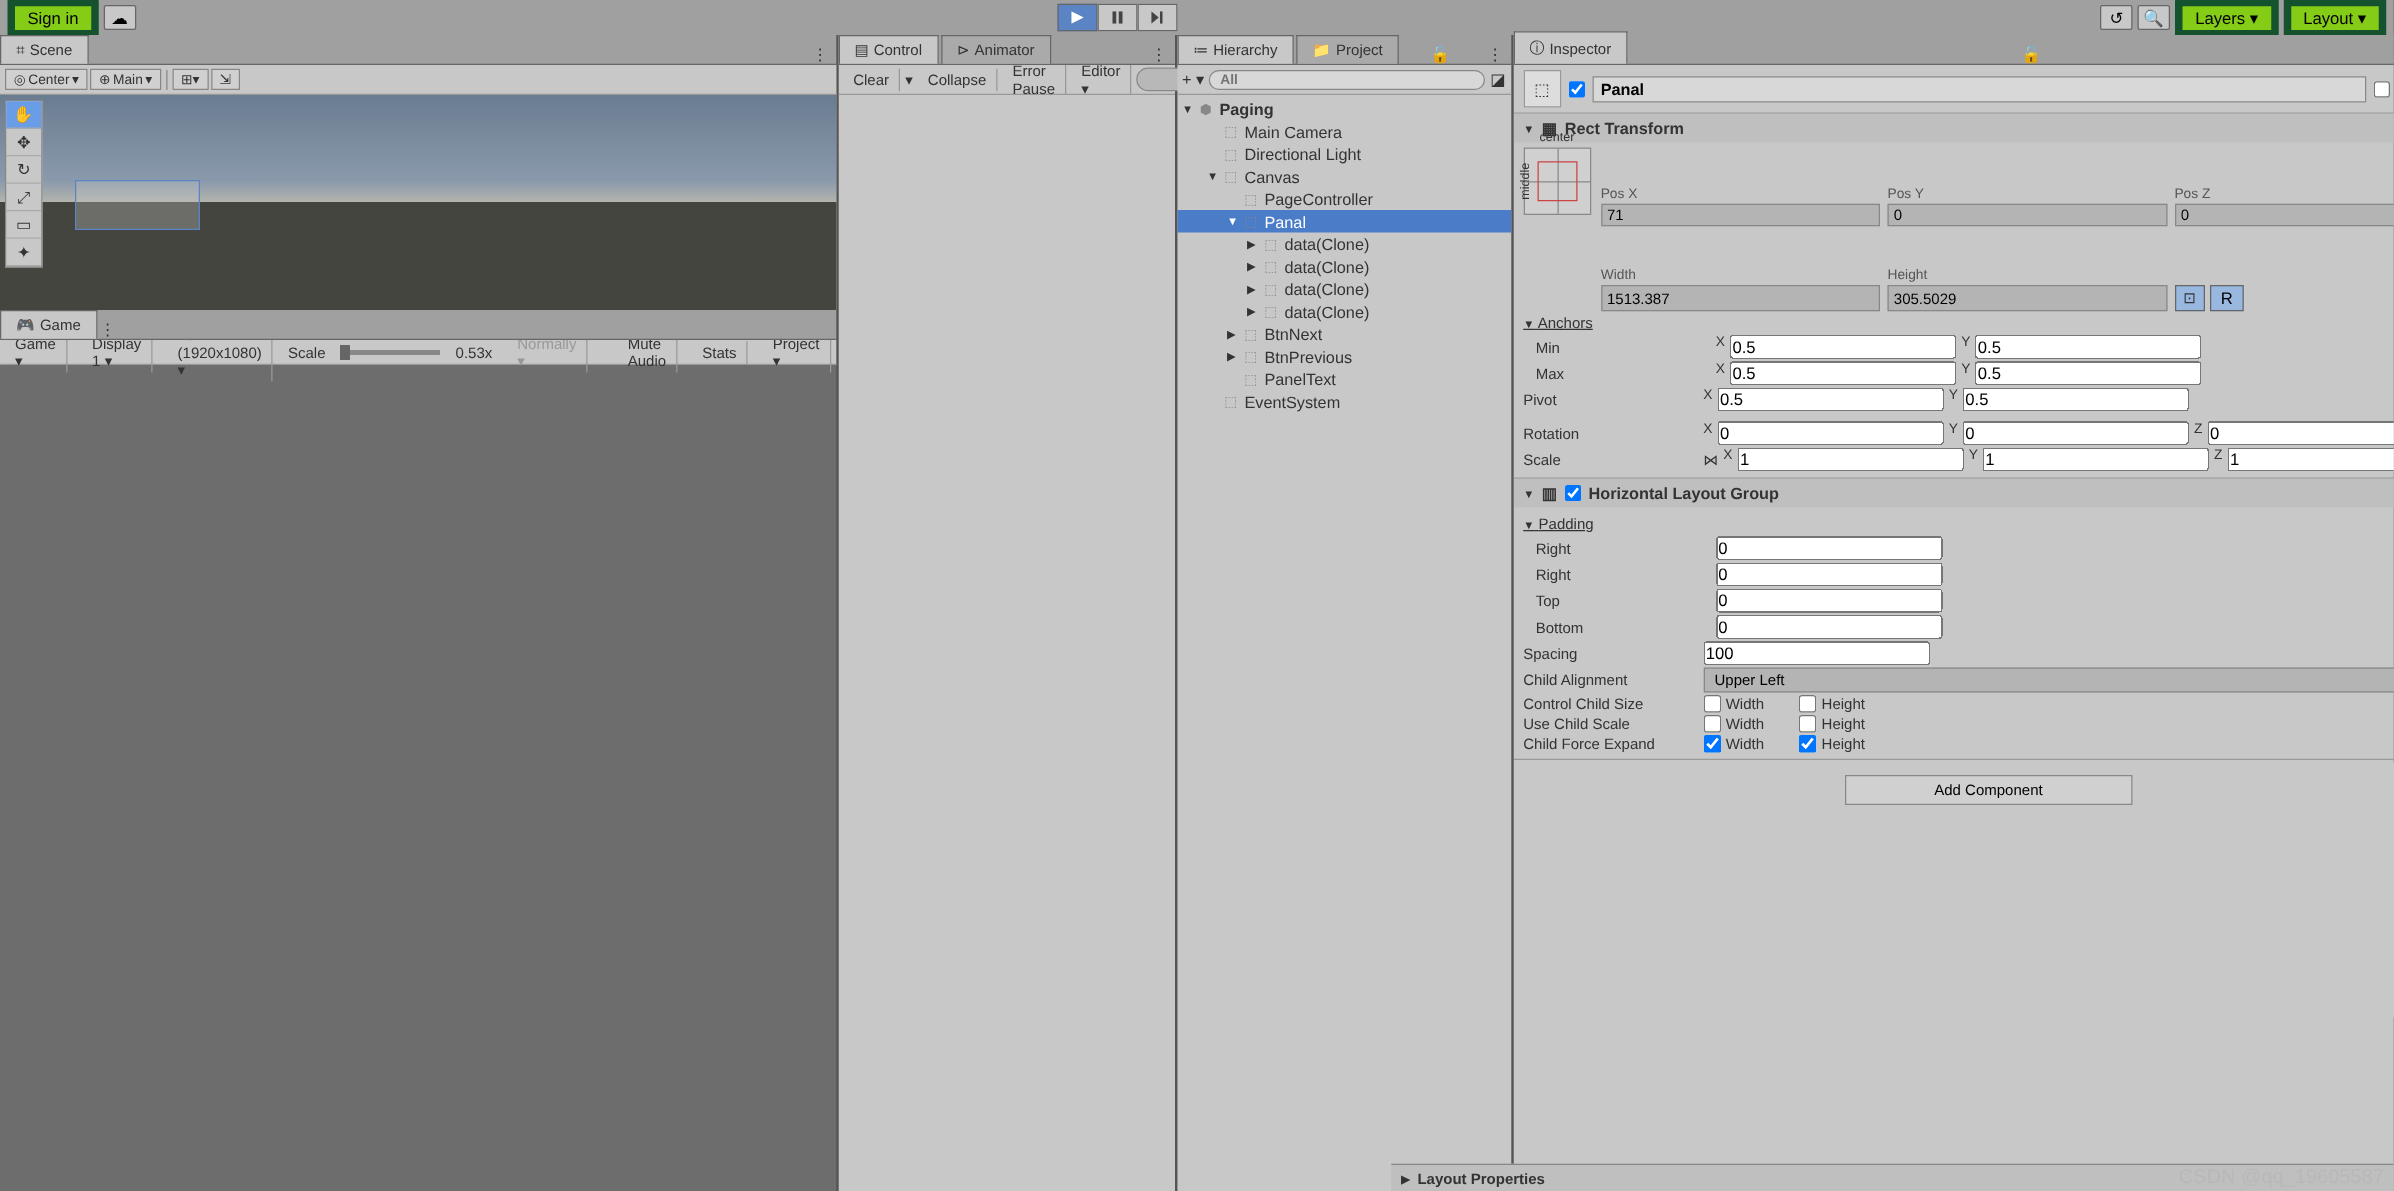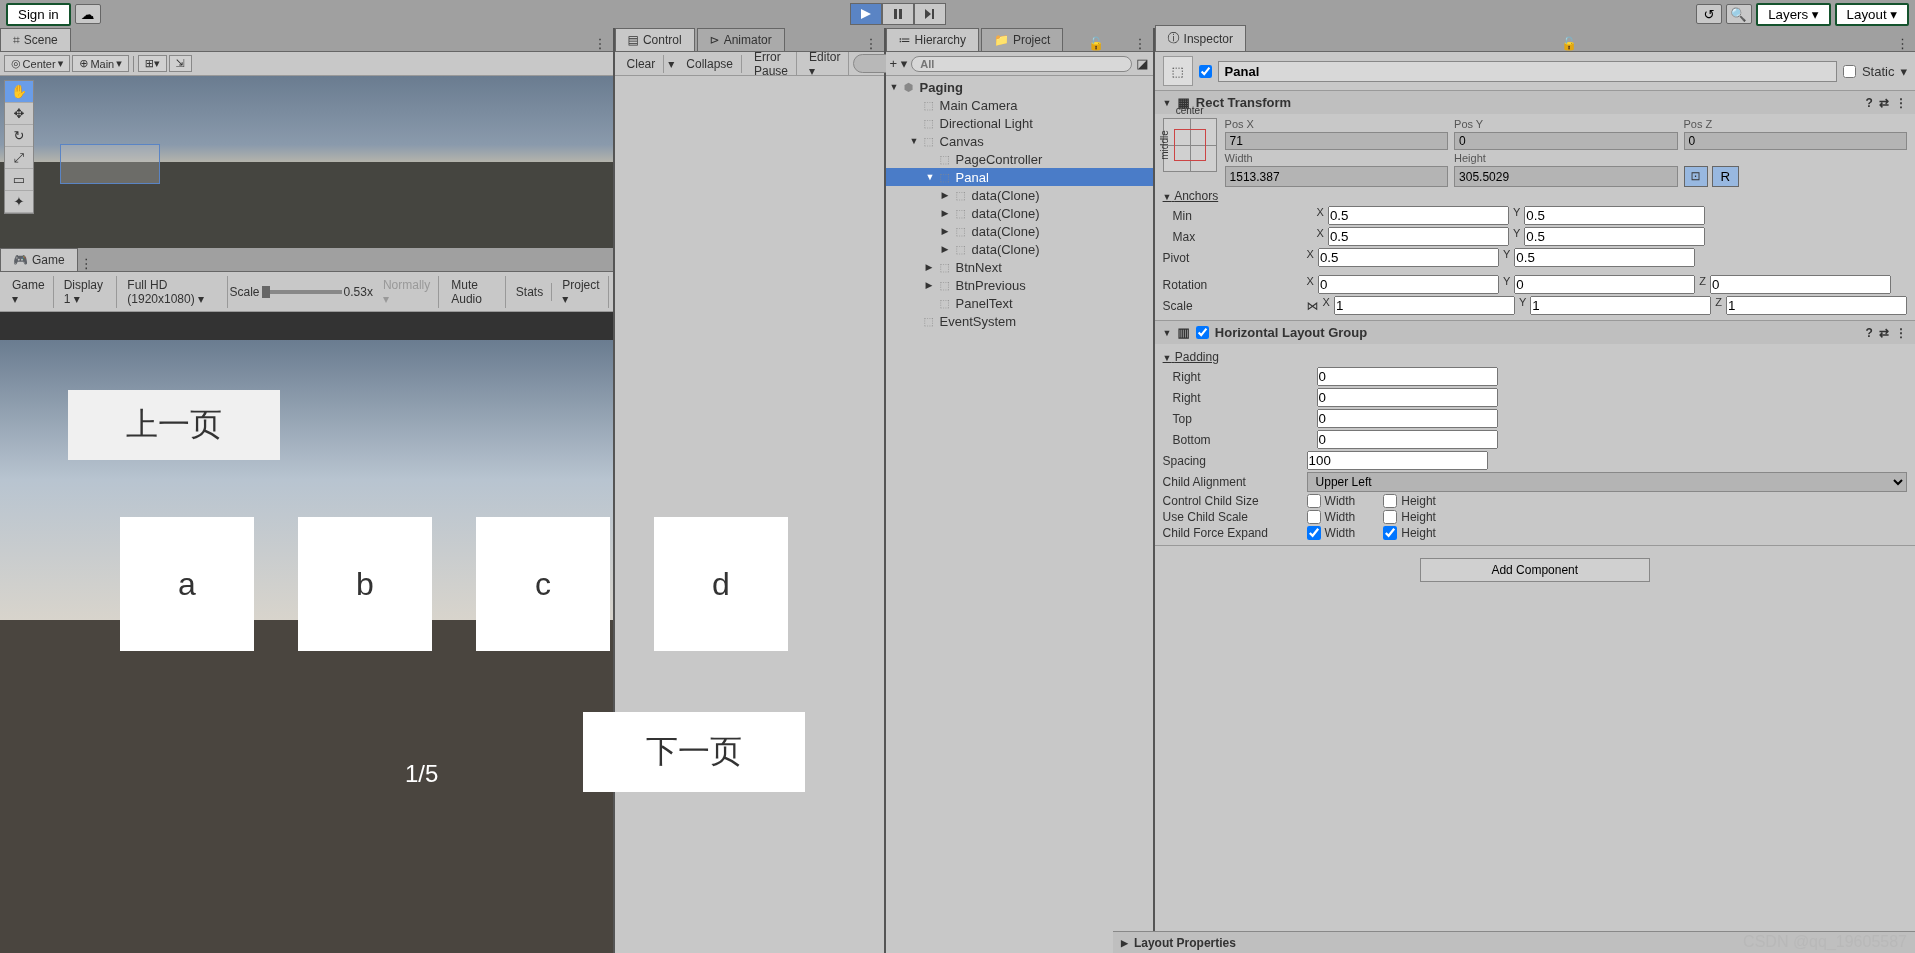--- a/index.html
+++ b/index.html
@@ -1,20 +1,20 @@
 <!DOCTYPE html>
 <html><head>
 <meta charset="utf-8">
 <style>
 * { margin: 0; padding: 0; box-sizing: border-box; font-family: Arial, sans-serif; }
 body { background: #6d6d6d; width: 1915px; height: 953px; overflow: hidden; position: relative; font-size: 13px; color: #333; }
 
 
 .top-toolbar { height: 28px; background: #a0a0a0; display: flex; align-items: center; padding: 0 6px; gap: 4px; }
-.top-toolbar .btn { background: #ffffff; border: 2px solid #14532d; padding: 2px 10px; cursor: pointer; border-radius: 2px; }
+.top-toolbar .btn { background: #84cc16; border: 6px solid #14532d; padding: 2px 10px; cursor: pointer; border-radius: 2px; }
 .top-toolbar .icon-btn { width: 26px; height: 20px; background: #c8c8c8; border: 1px solid #666; display: flex; align-items: center; justify-content: center; border-radius: 2px; }
 .top-toolbar .spacer { flex: 1; }
 .play-group { display: flex; gap: 0; }
 .play-group .pbtn { width: 32px; height: 22px; background: #c8c8c8; border: 1px solid #666; display: flex; align-items: center; justify-content: center; }
 .play-group .pbtn.active { background: #5a84c4; }
 
 
 .main { display: flex; height: 925px; }
 .left-col { width: 842px; display: flex; flex-direction: column; border-right: 2px solid #555; }
 .mid-col { width: 271px; display: flex; flex-direction: column; border-right: 2px solid #555; }
@@ -31,21 +31,21 @@
 .scene-toolbar { height: 24px; background: #c8c8c8; border-bottom: 1px solid #999; display: flex; align-items: center; padding: 0 4px; gap: 2px; font-size: 11px; }
 .scene-toolbar .dd { background: #d0d0d0; border: 1px solid #888; padding: 1px 6px; display: flex; align-items: center; gap: 2px; }
 .scene-view { position: relative; height: 172px; background: linear-gradient(#6a7c90 0%, #8a9aac 40%, #b4b4ac 50%, #454540 50%, #454540 100%); }
 .tool-strip { position: absolute; left: 4px; top: 4px; width: 30px; background: #c8c8c8; border: 1px solid #888; }
 .tool-strip .tbtn { width: 28px; height: 22px; border-bottom: 1px solid #aaa; display: flex; align-items: center; justify-content: center; }
 .tool-strip .tbtn.active { background: #6a9de8; }
 .scene-preview { position: absolute; left: 60px; top: 68px; width: 100px; height: 40px; background: rgba(200,200,200,0.3); border: 1px solid #5a84c4; }
 
 
 .game-tab-bar { height: 24px; background: #a0a0a0; display: flex; align-items: flex-end; border-bottom: 1px solid #666; position: relative; }
-.game-toolbar { height: 40px; background: #c8c8c8; display: flex; align-items: center; padding: 0 4px; gap: 2px; font-size: 12px; border-bottom: 1px solid #999; }
+.game-toolbar { height: 20px; background: #c8c8c8; display: flex; align-items: center; padding: 0 4px; gap: 12px; font-size: 12px; border-bottom: 1px solid #999; }
 .game-toolbar .dd { padding: 2px 8px; border-right: 1px solid #999; }
 .game-toolbar .slider { flex: 0 0 80px; height: 4px; background: #888; position: relative; }
 .game-toolbar .slider .thumb { position: absolute; width: 8px; height: 12px; background: #666; top: -4px; left: 0; }
 .game-toolbar .spacer { flex: 1; }
 .game-view { flex: 1; background: #333; position: relative; }
 .game-sky { position: absolute; top: 28px; left: 0; right: 0; height: 280px; background: linear-gradient(#6a7c90, #b8c4d0, #d8d4cc); }
 .game-ground { position: absolute; top: 308px; left: 0; right: 0; bottom: 0; background: #4a453f; }
 .game-btn-prev { position: absolute; left: 68px; top: 78px; width: 212px; height: 70px; background: #f0f0f0; display: flex; align-items: center; justify-content: center; font-size: 32px; color: #333; }
 .game-cards { position: absolute; left: 120px; top: 205px; display: flex; gap: 44px; }
 .game-card { width: 134px; height: 134px; background: #fff; display: flex; align-items: center; justify-content: center; font-size: 32px; }
@@ -74,21 +74,21 @@
 .comp-header .icons { margin-left: auto; display: flex; gap: 6px; font-size: 12px; }
 .comp-body { padding: 4px 8px; font-size: 12px; }
 .anchor-row { display: flex; gap: 8px; align-items: flex-start; }
 .anchor-widget { width: 54px; height: 54px; background: #d0d0d0; border: 1px solid #888; position: relative; }
 .anchor-widget .lbl-top { position: absolute; top: -14px; width: 100%; text-align: center; font-size: 10px; }
 .anchor-widget .lbl-left { position: absolute; left: -14px; top: 50%; transform: translateY(-50%) rotate(-90deg); font-size: 10px; }
 .anchor-widget .inner { position: absolute; inset: 10px; border: 1px solid #c44; }
 .anchor-widget .cross-h { position: absolute; left: 0; right: 0; top: 50%; height: 1px; background: #888; }
 .anchor-widget .cross-v { position: absolute; top: 0; bottom: 0; left: 50%; width: 1px; background: #888; }
 .pos-grid { flex: 1; display: grid; grid-template-columns: 1fr 1fr 1fr; gap: 2px 6px; }
-.pos-grid .lbl { font-size: 11px; color: #555; }
+.pos-grid .lbl { font-size: 11px; color: #555; margin-top: 31px; }
 .pos-grid input { width: 100%; background: #b4b4b4; border: 1px solid #888; padding: 1px 4px; font-size: 12px; }
 .r-btn { background: #98b8e0; border: 1px solid #666; padding: 2px 8px; margin-left: 4px; }
 
 .prop-row { display: flex; align-items: center; padding: 1px 0; gap: 4px; }
 .prop-row .lbl { width: 140px; font-size: 12px; }
 .prop-row .xyz { display: flex; gap: 4px; flex: 1; }
 .prop-row .xyz span { font-size: 11px; }
 .prop-row input[type=checkbox] { width: 14px; height: 14px; }
 .prop-row select { flex: 1; background: #b4b4b4; border: 1px solid #888; padding: 1px 4px; font-size: 12px; }
 
@@ -189,33 +189,20 @@
       <div class="slider">
           <div class="thumb"></div>
         </div>
       <span>0.53x</span>
       <div class="dd" style="color:#999"><span>Normally</span> ▾</div>
       <div class="spacer"></div>
       <div class="dd">Mute Audio</div>
       <div class="dd">Stats</div>
       <div class="dd"><span>Project</span> ▾</div>
     </div>
-    <div class="game-view">
-      <div class="game-sky"></div>
-      <div class="game-ground"></div>
-      <div class="game-btn-prev">上一页</div>
-      <div class="game-cards">
-        <div class="game-card">a</div>
-        <div class="game-card">b</div>
-        <div class="game-card">c</div>
-        <div class="game-card">d</div>
-      </div>
-      <div class="game-page-text">1/5</div>
-      <div class="game-btn-next">下一页</div>
-    </div>
   </div>
 
   <div class="mid-col">
     <div class="tab-bar">
       <div class="tab active">
           <span>▤</span>
           <span>Control</span>
         </div>
       <div class="tab">
           <span>⊳</span>

